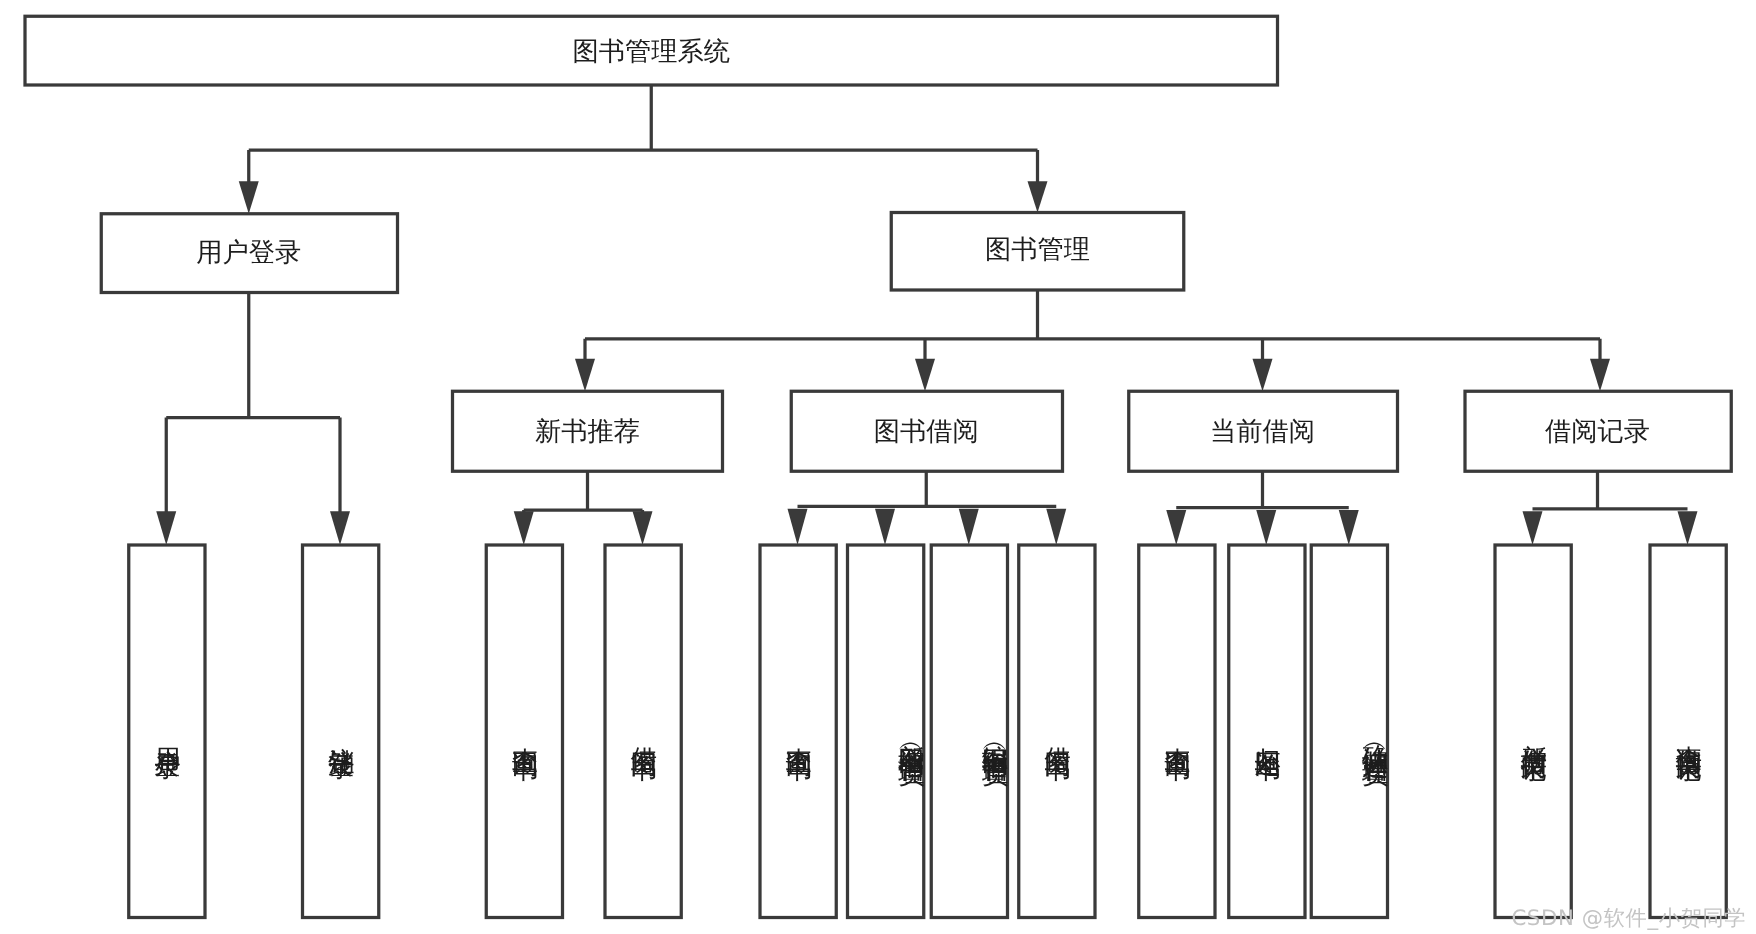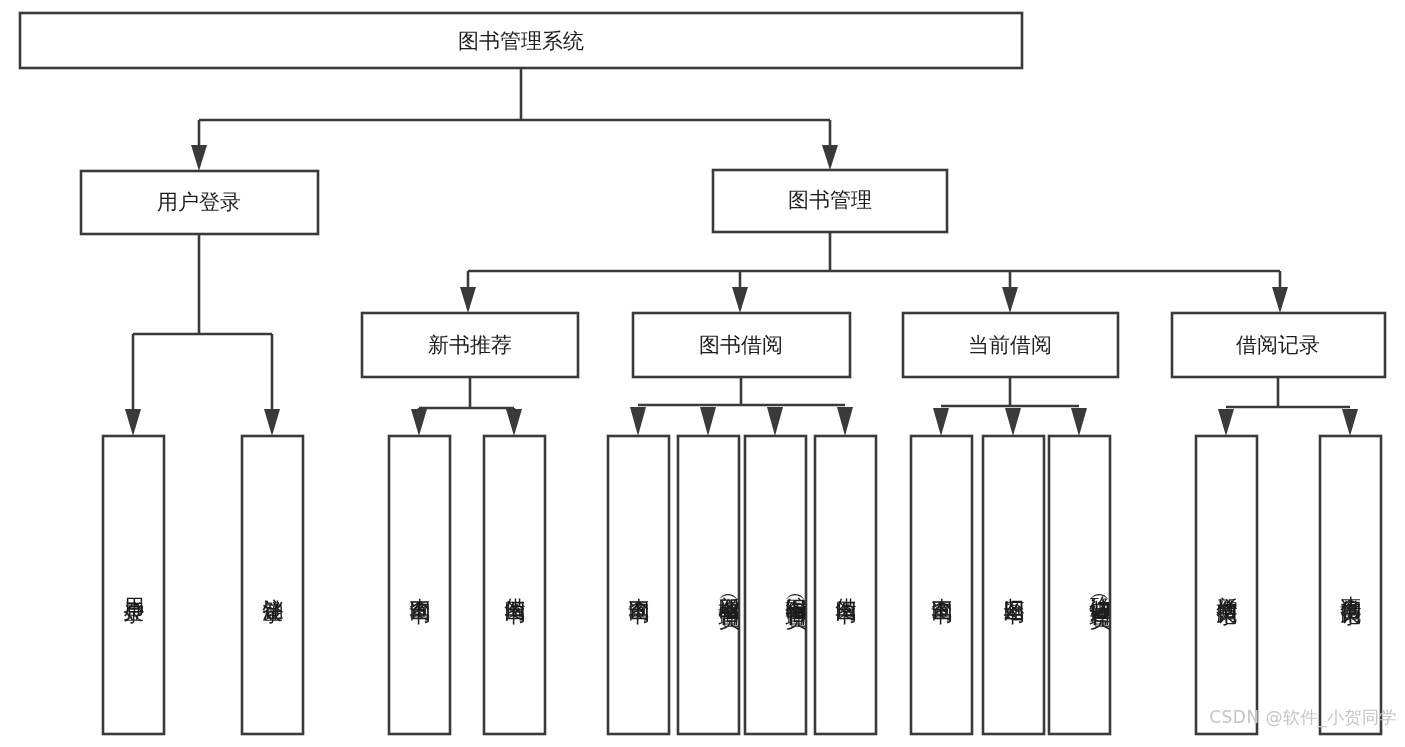--- a/index.html
+++ b/index.html
@@ -62,21 +62,21 @@
     letter-spacing: 2px;
     white-space: nowrap;
     pointer-events: none;
   }
   .leaf-label-wrap.center-mode {
     align-items: center;
   }
   #watermark {
     position: absolute;
     right: 8px;
-    bottom: 18px;
+    bottom: 1px;
     font-family: "DejaVu Sans", "Liberation Sans", sans-serif;
     font-size: 17px;
     color: #c4c4c4;
     white-space: nowrap;
     letter-spacing: 0.5px;
   }
 </style>
 </head>
 <body>
 

